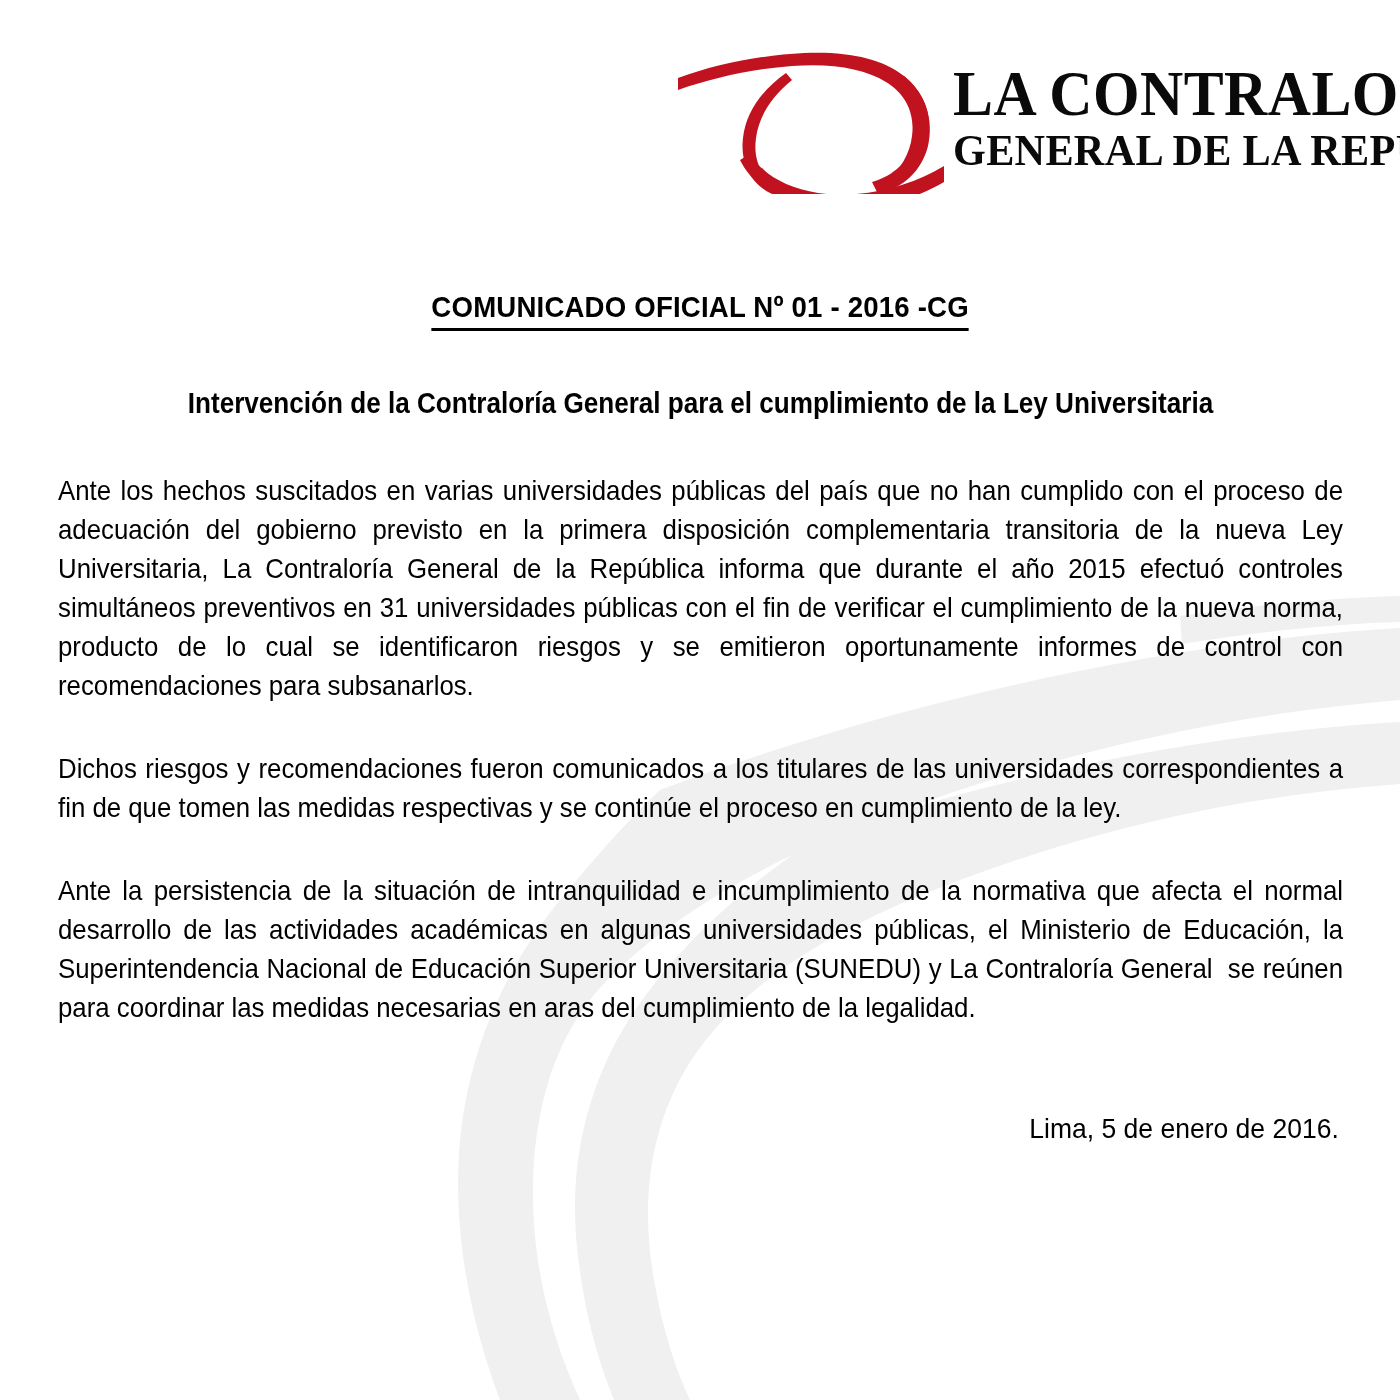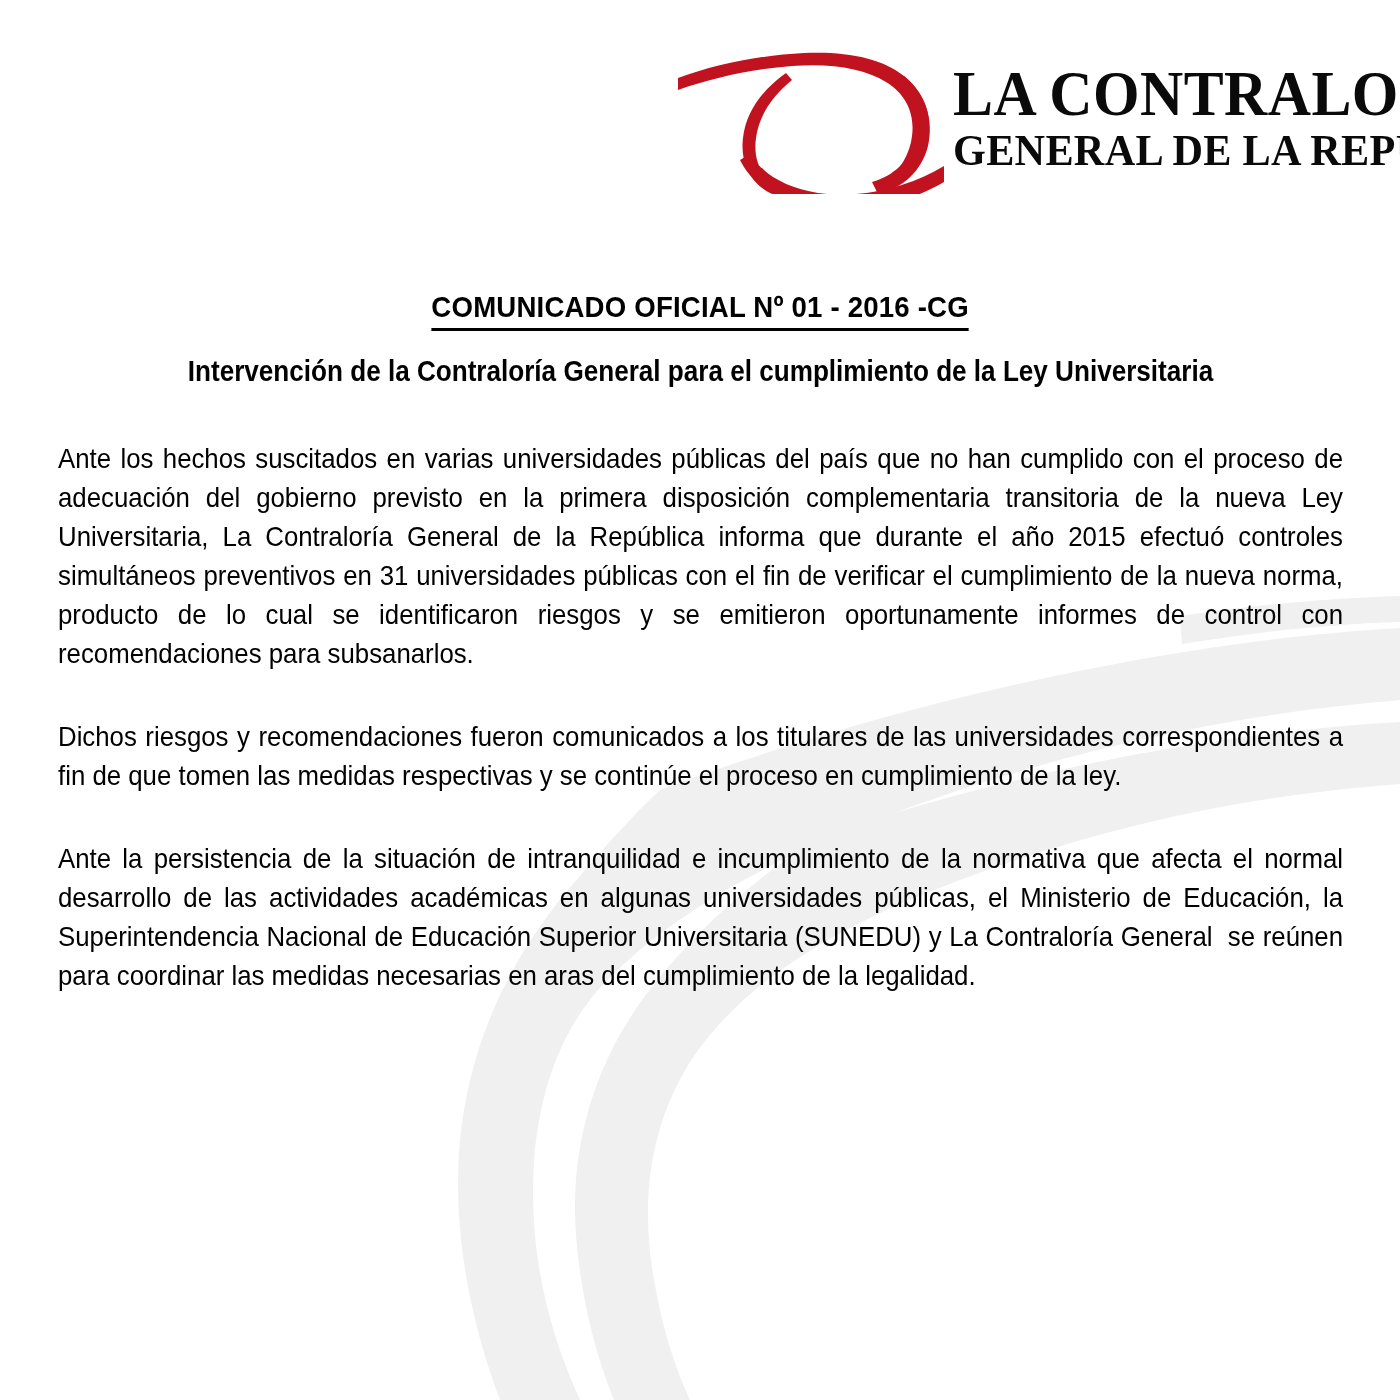--- a/index.html
+++ b/index.html
@@ -91,21 +91,21 @@
     width: 1285px;
     z-index: 3;
   }
 
   .doc-title {
     text-align: center;
     font-weight: bold;
     font-size: 30px;
     line-height: 38px;
     letter-spacing: 0.2px;
-    margin: 0 0 22px 0;
+    margin: 0 0 54px 0;
     font-family: "Liberation Sans", "DejaVu Sans", sans-serif;
   }
 
   .doc-title span {
     border-bottom: 3px solid #000;
     padding-bottom: 2px;
     display: inline-block;
     transform: scaleX(0.92);
     transform-origin: center top;
   }
@@ -248,16 +248,17 @@
     <h1 class="doc-title"><span>COMUNICADO OFICIAL Nº 01 - 2016 -CG</span></h1>
 
     <h2 class="doc-subtitle">Intervención de la Contraloría General para el cumplimiento de la Ley Universitaria</h2>
 
     <p class="doc-para">Ante los hechos suscitados en varias universidades públicas del país que no han cumplido con el proceso de adecuación del gobierno previsto en la primera disposición complementaria transitoria de la nueva Ley Universitaria, La Contraloría General de la República informa que durante el año 2015 efectuó controles simultáneos preventivos en 31 universidades públicas con el fin de verificar el cumplimiento de la nueva norma, producto de lo cual se identificaron riesgos y se emitieron oportunamente informes de control con recomendaciones para subsanarlos.</p>
 
     <p class="doc-para">Dichos riesgos y recomendaciones fueron comunicados a los titulares de las universidades correspondientes a fin de que tomen las medidas respectivas y se continúe el proceso en cumplimiento de la ley.</p>
 
     <p class="doc-para">Ante la persistencia de la situación de intranquilidad e incumplimiento de la normativa que afecta el normal desarrollo de las actividades académicas en algunas universidades públicas, el Ministerio de Educación, la Superintendencia Nacional de Educación Superior Universitaria (SUNEDU) y La Contraloría General  se reúnen para coordinar las medidas necesarias en aras del cumplimiento de la legalidad.</p>
 
+    <div class="doc-signoff"><span>Lima, 5 de enero de 2016.</span></div>
 
   </div>
 
 </div>
 
 </body></html>

